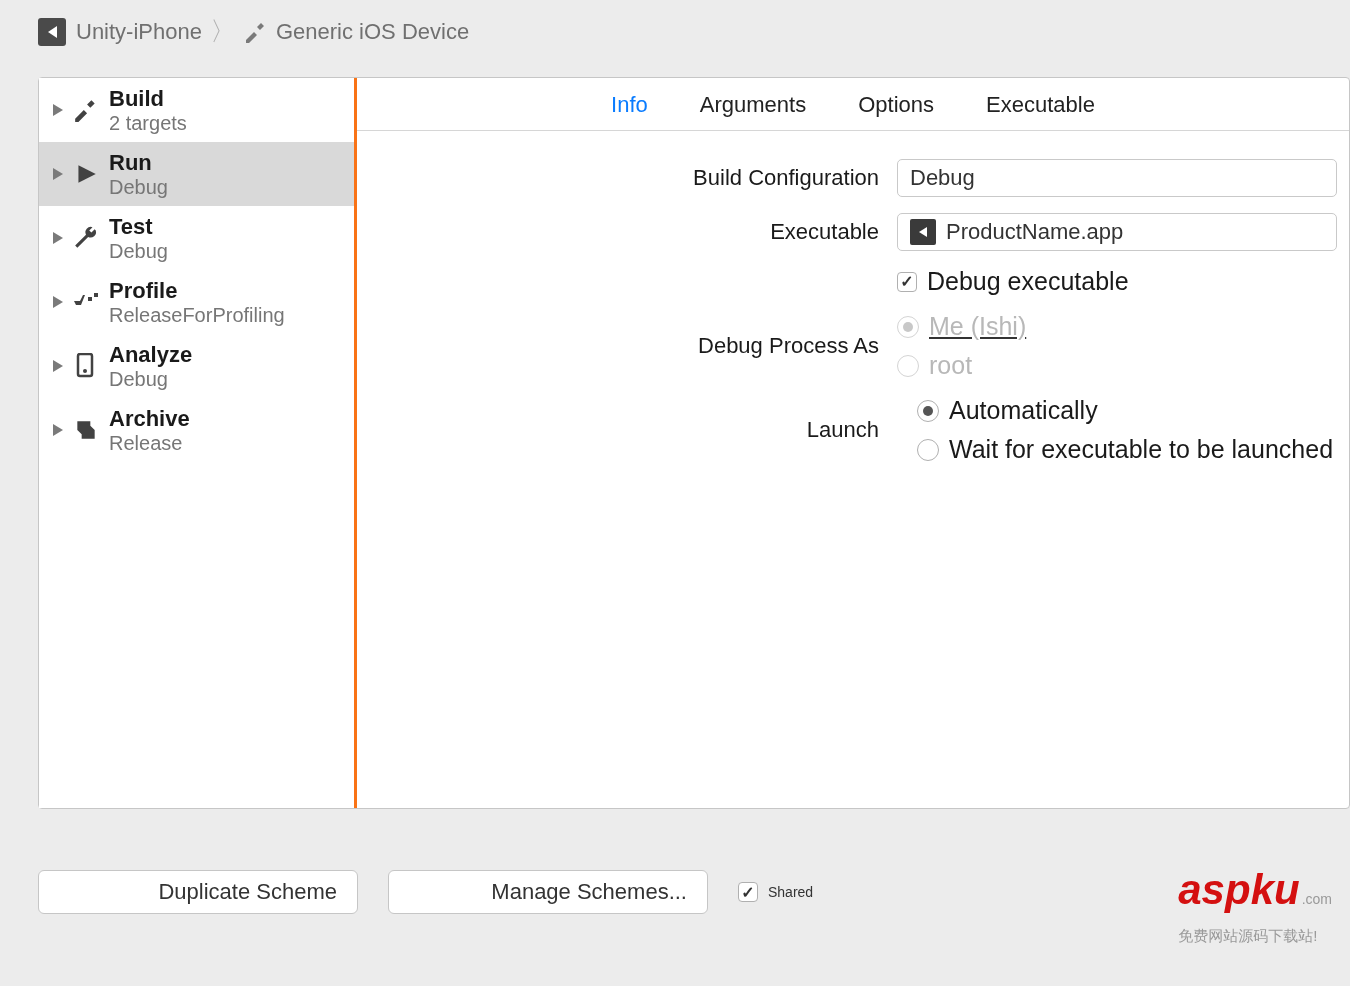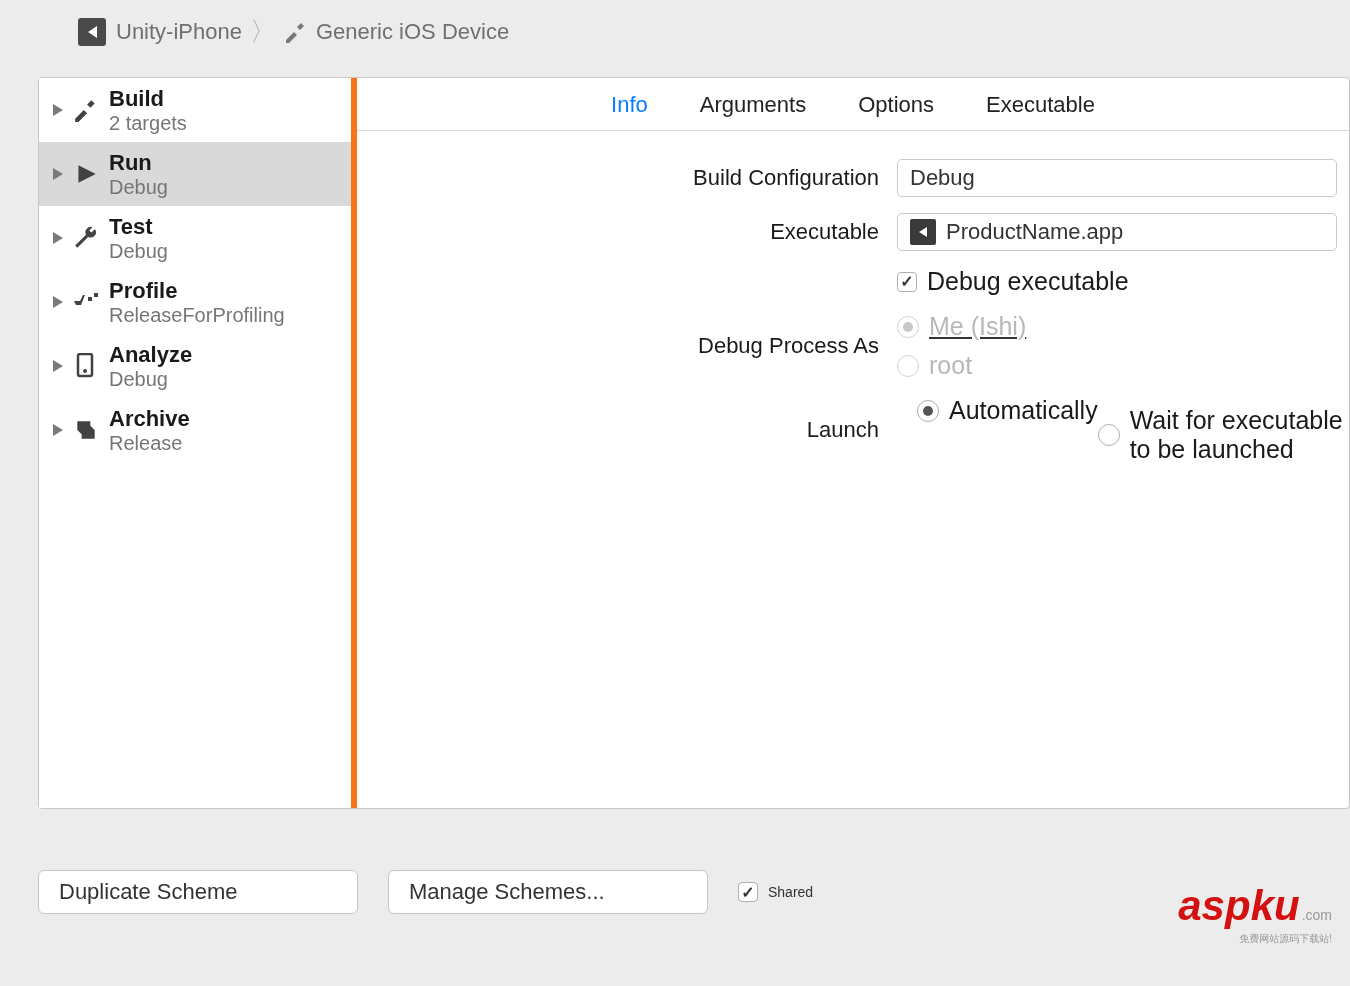--- a/index.html
+++ b/index.html
@@ -10,21 +10,20 @@
   width: 1350px;
   height: 986px;
   overflow: hidden;
 }
 .breadcrumb {
   display: flex;
   align-items: center;
   padding: 14px 54px 28px 38px;
   color: #707070;
   font-size: 22px;
-  margin-left: 40px;
 }
 .breadcrumb .unity-icon {
   width: 28px; height: 28px;
   background: #4a4a4a;
   border-radius: 3px;
   display: flex; align-items: center; justify-content: center;
   margin-right: 10px;
 }
 .breadcrumb .unity-icon::before {
   content: ""; display: block;
@@ -44,21 +43,21 @@
   margin: 0 0 0 38px;
   width: 1312px;
   height: 732px;
   background: #fff;
   border: 1px solid #c6c6c6;
   border-radius: 4px;
   display: flex;
 }
 .sidebar {
   width: 318px;
-  border-right: 6px solid #f97316;
+  border-right: 3px solid #f97316;
   background: #fff;
 }
 .scheme-item {
   display: flex;
   align-items: center;
   padding: 6px 10px 6px 14px;
   min-height: 64px;
 }
 .scheme-item.selected { background: #d9d9d9; }
 .disclosure {
@@ -161,39 +160,39 @@
   align-items: center;
   gap: 30px;
 }
 .btn {
   background: #fff;
   border: 1px solid #c6c6c6;
   border-radius: 6px;
   padding: 8px 20px;
   font-size: 22px;
   min-width: 320px;
-  text-align: left;
+  text-align: right;
 }
 .shared-wrap { display: flex; align-items: center; font-size: 14px; }
 .watermark {
   position: absolute;
   right: 18px;
   bottom: 40px;
-  display: flex; flex-direction: column; align-items: flex-end;
+  display: flex; flex-direction: column; 
 }
 .watermark .logo {
   font-family: Arial, sans-serif;
   font-weight: 900;
   font-style: italic;
   font-size: 42px;
   color: #d41010;
   line-height: 1;
 }
 .watermark .logo .com { font-size: 14px; font-style: normal; font-weight: 400; color: #999; margin-left:2px;}
-.watermark .sub { font-size: 10px; color: #999; margin-top: 5px; }
+.watermark .sub { font-size: 15px; color: #999; margin-top: 16px; }
 </style>
 </head>
 <body>
 
 <div class="breadcrumb">
   <span class="unity-icon"></span>
   <span>Unity-iPhone</span>
   <span class="chev">〉</span>
   <span class="hammer-small">
     <svg width="24" height="24" viewBox="0 0 24 24">
@@ -333,21 +332,21 @@
           </div>
           <div class="subrow">
             <div class="radio disabled"></div>
             <span class="ctrl-text disabled">root</span>
           </div>
         </div>
       </div>
 
       <div class="row" style="margin-top:10px;gap:20px;">
         <div class="label">Launch</div>
-        <div class="control" style="flex-direction:row; align-items:flex-start;">
+        <div class="control" style="flex-direction:column; align-items:flex-start;">
           <div style="display:flex;align-items:center;">
             <div class="radio selected"></div>
             <span class="ctrl-text">Automatically</span>
           </div>
           <div class="subrow">
             <div class="radio"></div>
             <span class="ctrl-text">Wait for executable to be launched</span>
           </div>
         </div>
       </div>

